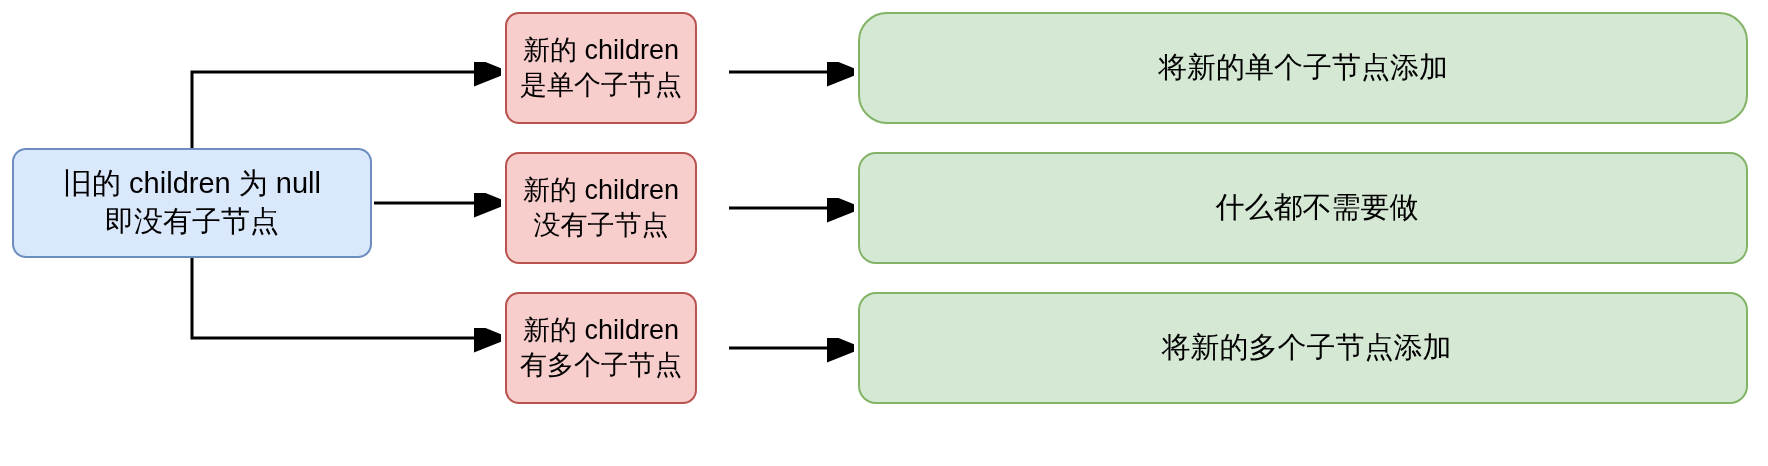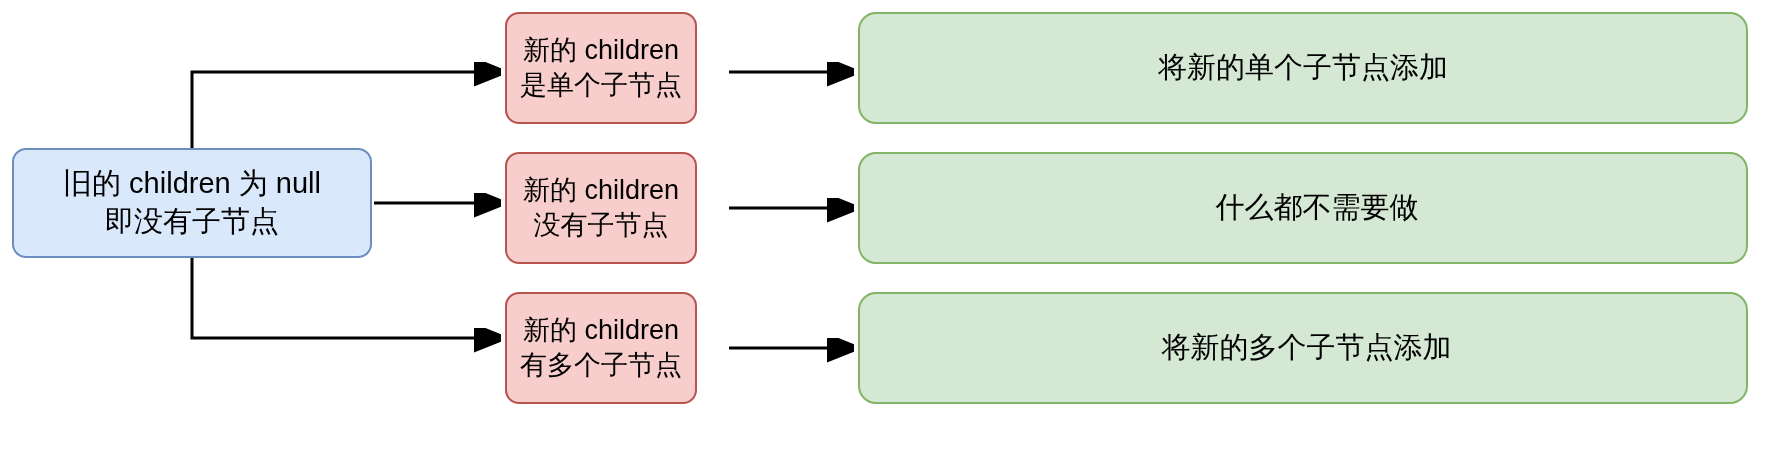--- a/index.html
+++ b/index.html
@@ -38,21 +38,21 @@
   }
   .cond-1{top:12px;}
   .cond-2{top:152px;}
   .cond-3{top:292px;}
   .node-result{
     left:858px;width:890px;height:112px;
     background:#d5e8d4;border-color:#82b366;
     font-size:29px;
     border-radius:18px;
   }
-  .res-1{top:12px;}
+  .res-1{top:12px;border-radius:29px;}
   .res-2{top:152px;padding-left:28px;}
   .res-3{top:292px;padding-left:7px;}
   svg.edges{position:absolute;left:0;top:0;width:1768px;height:466px;z-index:1;}
   svg.edges path,svg.edges line{stroke:#000000;stroke-width:3;fill:none;}
 </style>
 </head>
 <body>
 
 <div id="canvas">
 

